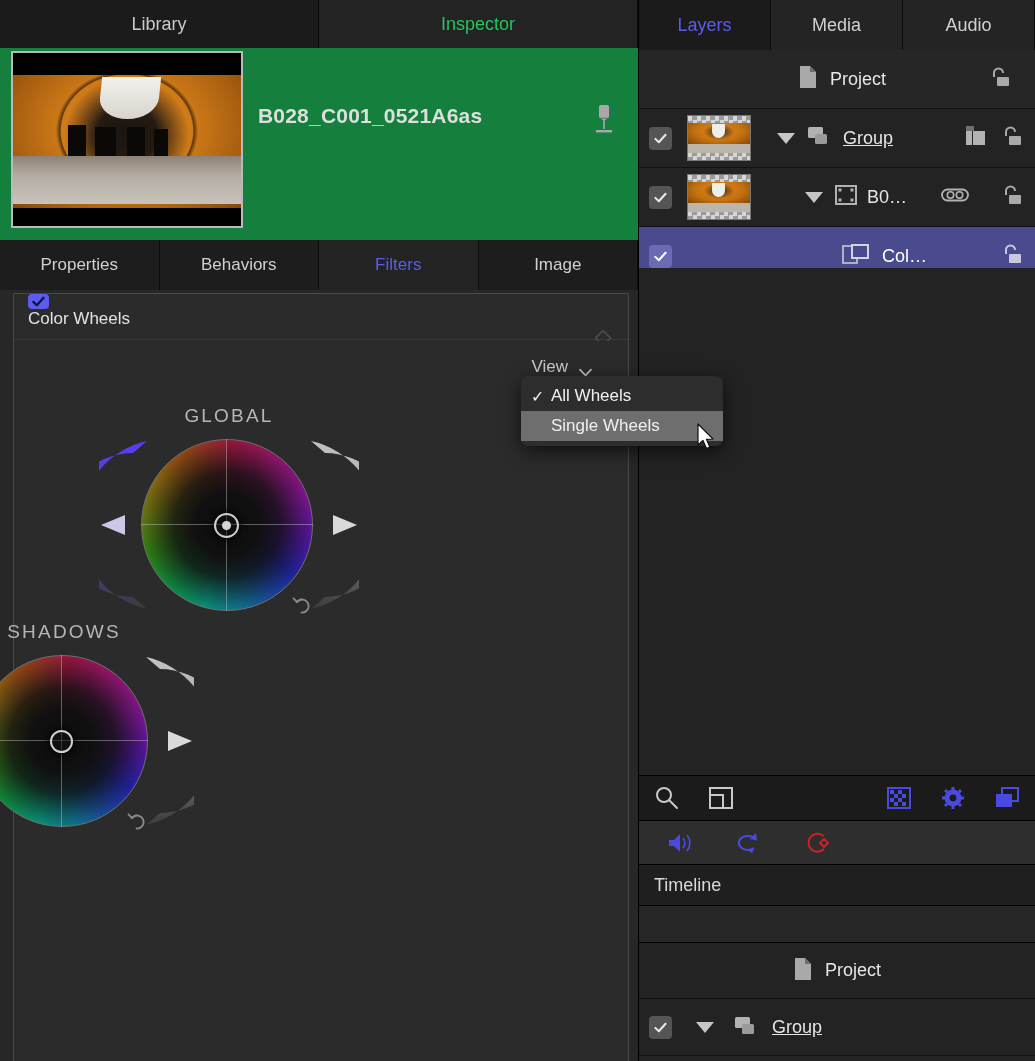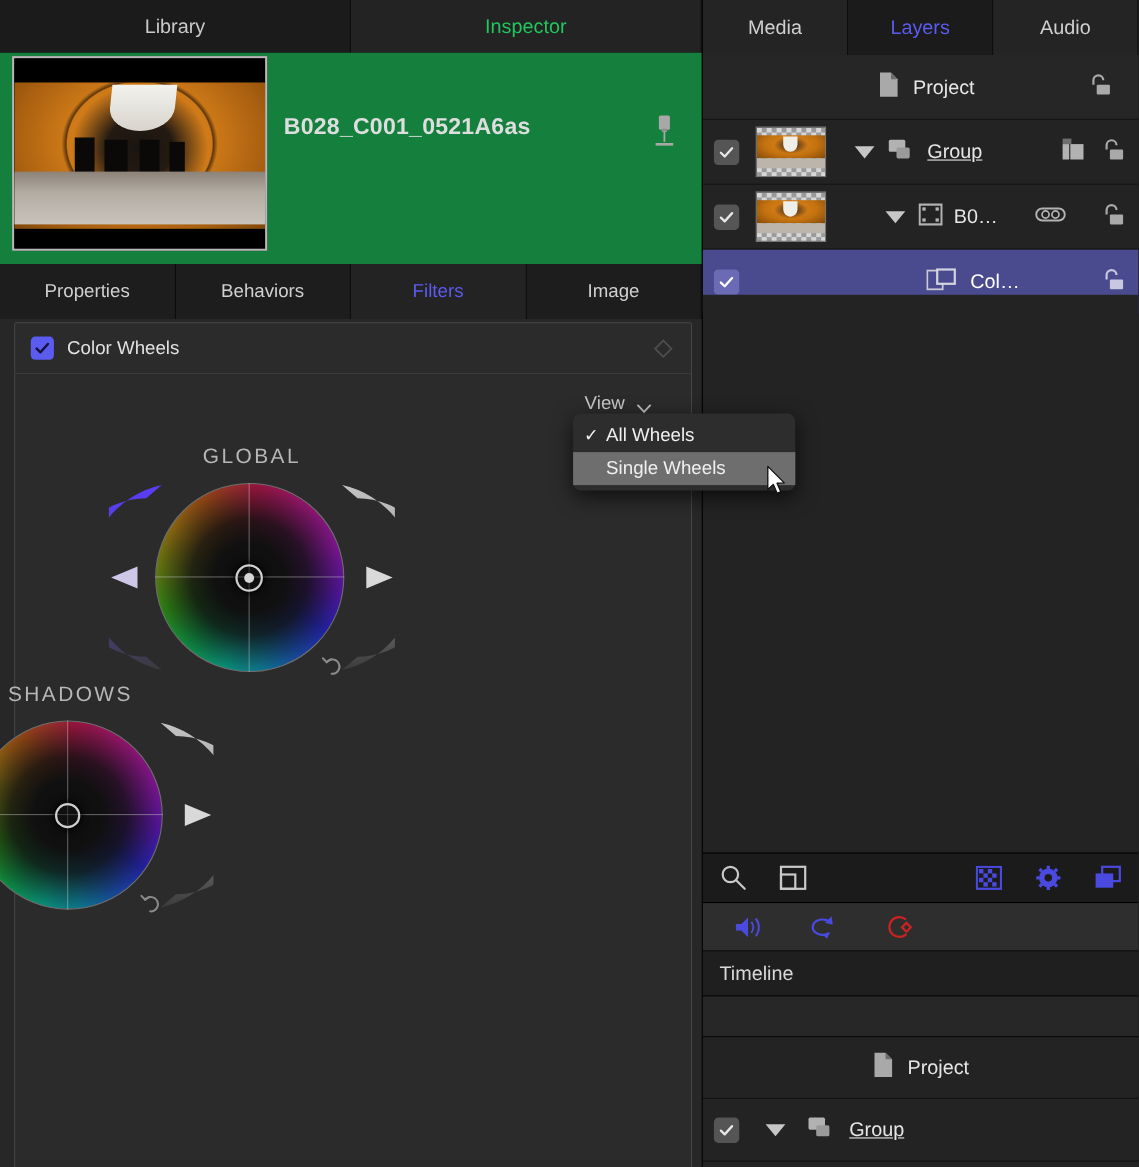--- a/index.html
+++ b/index.html
@@ -64,23 +64,24 @@
     font-size: 17px; color: #d0d0d0; border-right: 1px solid #0c0c0c;
     background: #1d1d1d;
   }
   .subtab.active { color: #5b5bf0; background: #232323; }
 
   .filterpanel {
     position: absolute; left: 13px; top: 293px; right: 9px; bottom: -4px;
     background: #2b2b2b; border: 1px solid #4a4a4a; border-radius: 2px;
   }
   .filterhead {
-    height: 46px; display: flex; align-items: center;
+    height: 46px; display: flex; 
     border-bottom: 1px solid #3a3a3a; padding: 0 16px 0 14px;
     background: #2b2b2b;
+    flex-direction: column;
   }
   .chk {
     width: 21px; height: 21px; border-radius: 4px; background: #5b5bf0;
     display: flex; align-items: center; justify-content: center; margin-right: 12px;
   }
   .chk svg { width: 15px; height: 15px; }
   .filterlabel { font-size: 17px; color: #e2e2e2; }
   .kf-diamond { margin-left: auto; width: 18px; height: 18px; }
 
   .wheelsarea { position: absolute; inset: 47px 0 0 0; background: #2b2b2b; }
@@ -372,25 +373,25 @@
     <div class="cursor">
       <svg viewBox="0 0 18 28">
           <path d="M1 1 L1 22 L6 17.5 L9.5 25.5 L12.8 24 L9.4 16.3 L16 16 Z" fill="#fff" stroke="#111" stroke-width="1.2" stroke-linejoin="round"></path>
         </svg>
     </div>
   </div>
 
   <div class="right">
 
     <div class="rtabs">
+      <div class="rtab active">
+        <span>Layers</span>
+      </div>
       <div class="rtab">
         <span>Media</span>
-      </div>
-      <div class="rtab active">
-        <span>Layers</span>
       </div>
       <div class="rtab">
         <span>Audio</span>
       </div>
     </div>
 
     <div class="layerlist">
 
       <div class="lrow head">
         <span style="margin-right:12px;">

